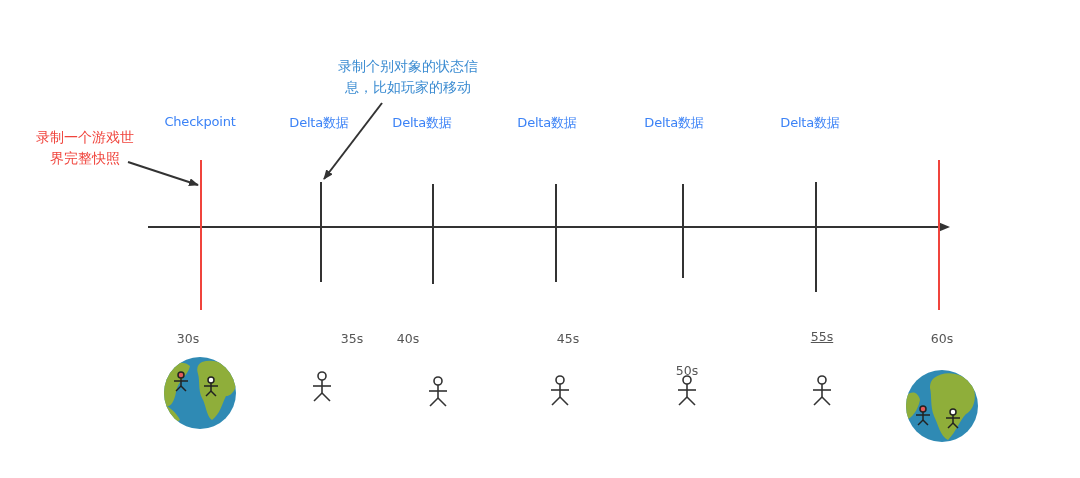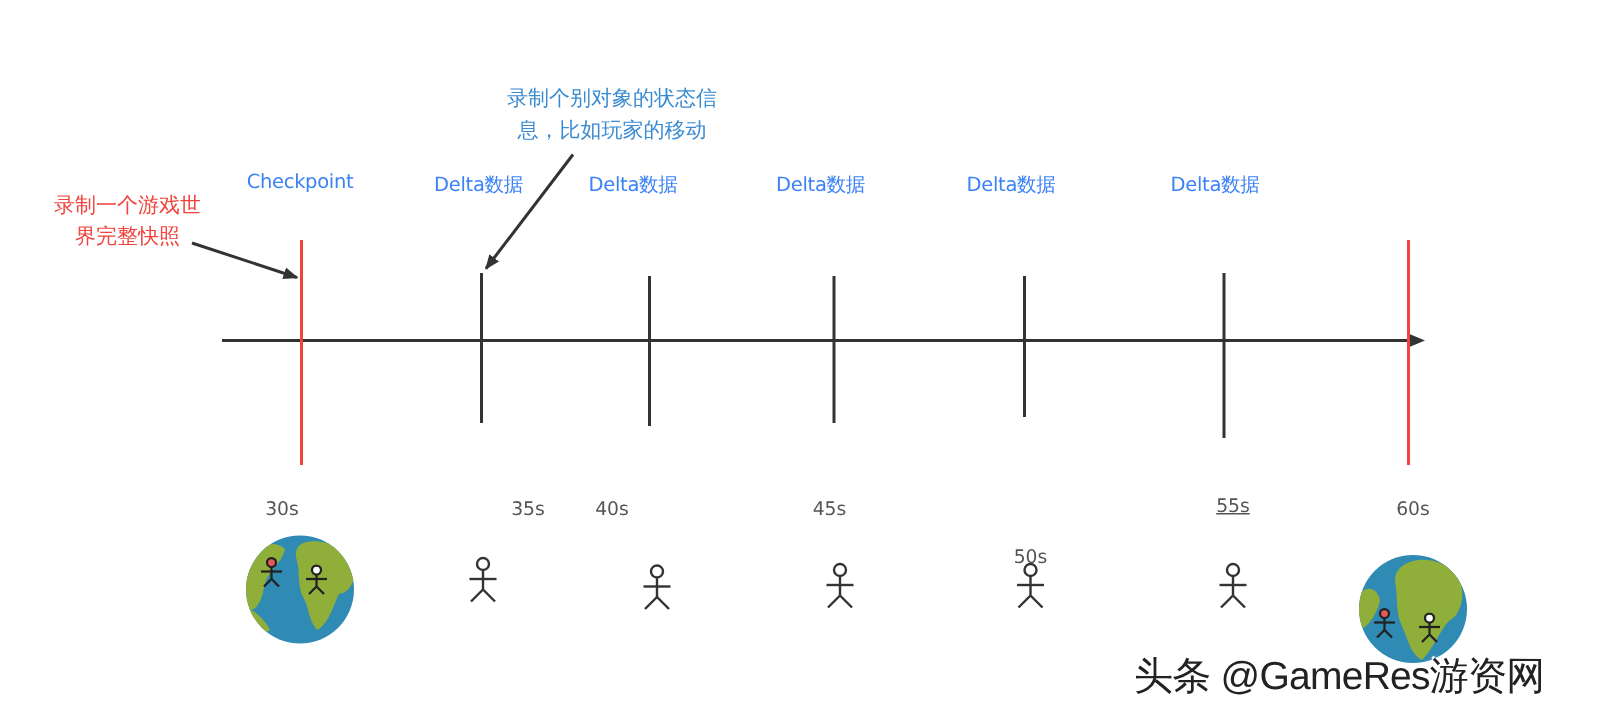--- a/index.html
+++ b/index.html
@@ -141,19 +141,18 @@
   <div class="lbl" style="left:200px; top:114px;">Checkpoint</div>
   <div class="lbl" style="left:319px; top:114px;">Delta数据</div>
   <div class="lbl" style="left:422px; top:114px;">Delta数据</div>
   <div class="lbl" style="left:547px; top:114px;">Delta数据</div>
   <div class="lbl" style="left:674px; top:114px;">Delta数据</div>
   <div class="lbl" style="left:810px; top:114px;">Delta数据</div>
 
   <div class="time" style="left:188px; top:331px;">30s</div>
   <div class="time" style="left:322px; top:331px;margin-left:30px;">35s</div>
   <div class="time" style="left:408px; top:331px;">40s</div>
-  <div class="time" style="left:553px; top:331px;">45s</div>
+  <div class="time" style="left:568px; top:331px;">45s</div>
   <div class="time" style="left:687px; top:331px;margin-top:32px;">50s</div>
   <div class="time" style="left:822px; top:329px;text-decoration:underline;">55s</div>
   <div class="time" style="left:942px; top:331px;">60s</div>
 
-  <div class="watermark">头条 @GameRes游资网</div>
 </div>
 
 </body></html>

